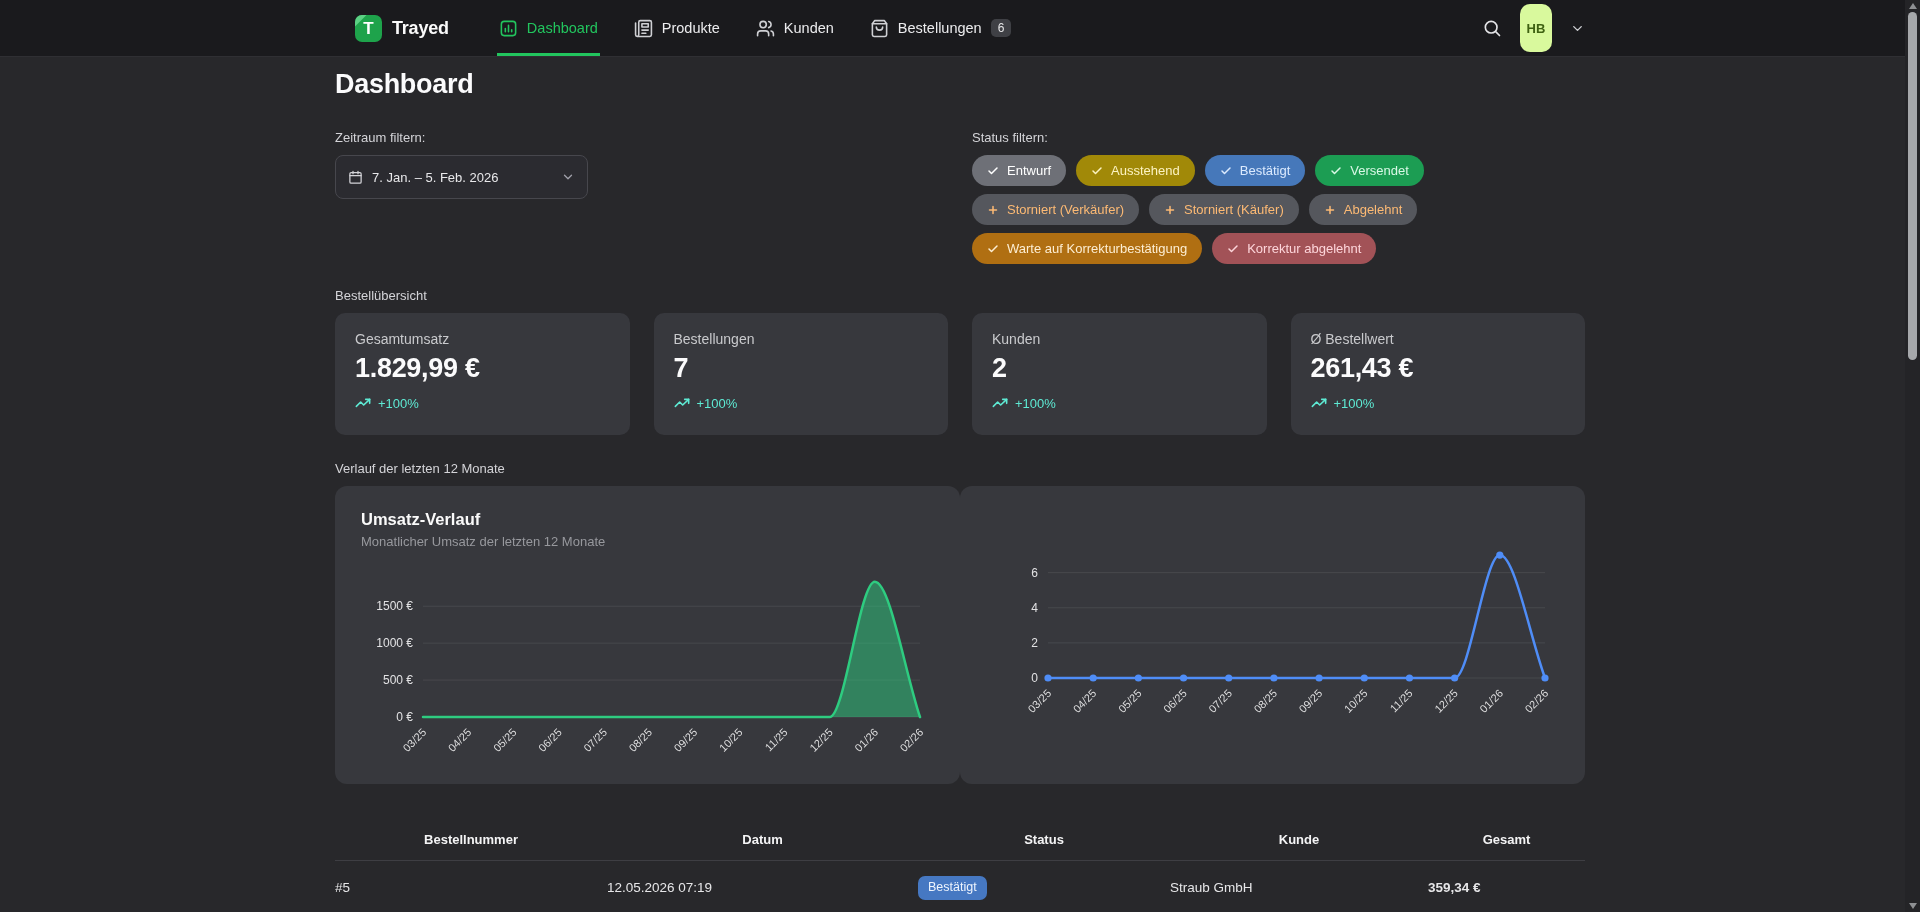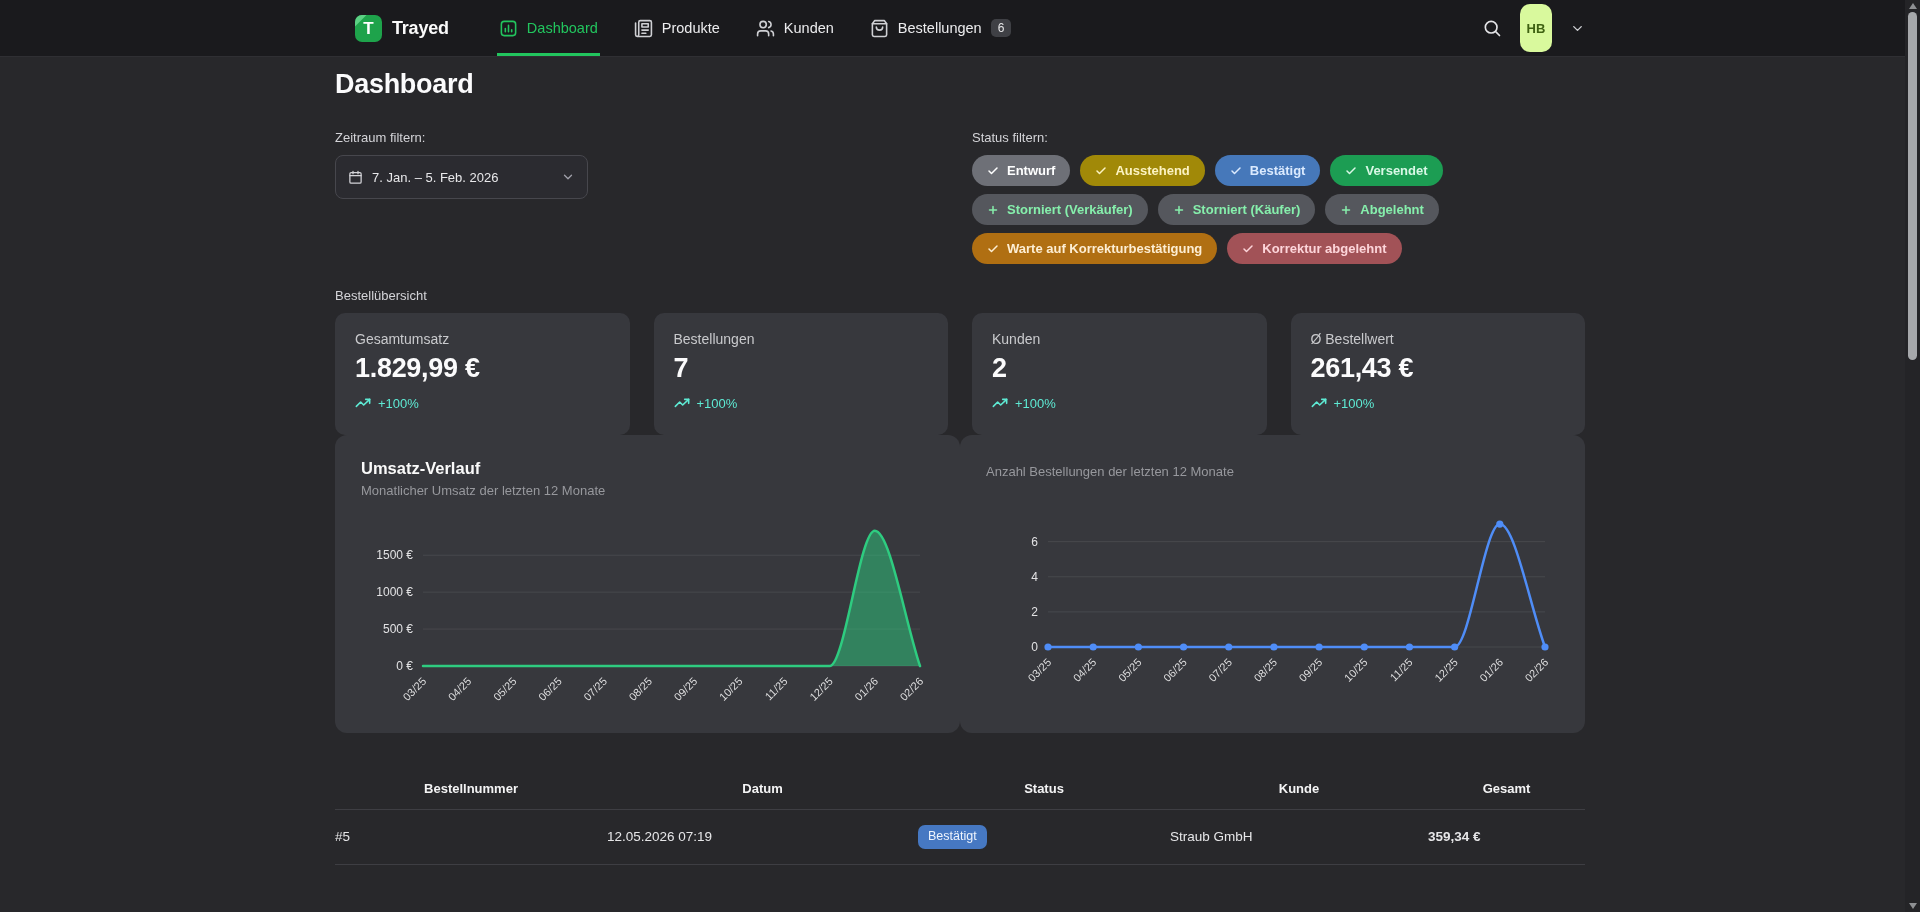--- a/index.html
+++ b/index.html
@@ -68,29 +68,29 @@
     width:253px; height:44px; background:#2b2b30; border:1px solid #47474d; border-radius:8px;
     display:flex; align-items:center; gap:9px; padding:0 12px; cursor:pointer;
   }
   .date-btn .dicon { color:#d4d4d8; display:flex; }
   .date-btn .dtext { font-size:13px; color:#e8e8ea; flex:1; text-align:left; }
   .date-btn .dchev { color:#a1a1aa; display:flex; }
 
   .badges-wrap { display:flex; flex-wrap:wrap; gap:8px 10px; max-width:600px; }
   .badge {
     display:inline-flex; align-items:center; gap:8px; border:none; border-radius:999px;
-    padding:9px 15px; font-size:13px; font-weight:700; cursor:pointer;
+    padding:9px 15px; font-size:13px; font-weight:400; cursor:pointer;
     font-family:"Liberation Sans", sans-serif; line-height:1;
   }
   .badge .bicon { display:flex; }
   .badge.b-gray   { background:#6e7077; color:#ffffff; }
   .badge.b-yellow { background:#a18908; color:#fcf3c2; }
   .badge.b-blue   { background:#4678ba; color:#dbeafe; }
   .badge.b-green  { background:#1c9d53; color:#d9f8e6; }
-  .badge.b-muted  { background:#55575d; color:#86efac; }
+  .badge.b-muted  { background:#55575d; color:#fdba74; }
   .badge.b-amber  { background:#b06f12; color:#fdeed3; }
   .badge.b-rose   { background:#a25257; color:#fdd5da; }
 
   .section-label { font-size:13px; color:#d4d4d8; margin-top:24px; margin-bottom:10px; }
   .section-label.charts { margin-top:26px; }
 
   .stat-grid { display:grid; grid-template-columns:repeat(4,1fr); gap:24px; }
   .stat-card { background:#37383d; border-radius:10px; padding:18px 20px; height:122px; }
   .stat-label { font-size:14px; color:#c9cacd; }
   .stat-value { font-size:27px; font-weight:bold; color:#fbfbfc; margin-top:6px; letter-spacing:-0.3px; }
@@ -348,20 +348,21 @@
             <svg viewBox="0 0 24 24" width="16" height="16" fill="none" stroke="currentColor" stroke-width="2.4" stroke-linecap="round" stroke-linejoin="round">
               <path d="m2 17 6.5-6.5 4.5 4.5L22 6.5"></path>
               <path d="M16 6.5h6v6"></path>
             </svg>
           </span>
           <span>+100%</span>
         </div>
       </div>
     </div>
 
+  <div class="section-label charts">Verlauf der letzten 12 Monate</div>
   <div class="charts-grid">
     <div class="chart-card">
       <div class="chart-title">Umsatz-Verlauf</div>
       <div class="chart-subtitle">Monatlicher Umsatz der letzten 12 Monate</div>
       <div class="chart-svg-wrap">
           <svg viewBox="0 0 561 204">
             <line x1="56" x2="553" y1="154" y2="154" stroke="#47484d" stroke-width="1"></line>
             <text x="46" y="158" text-anchor="end" fill="#e2e2e4" font-size="12">0 €</text>
             <line x1="56" x2="553" y1="117.07692307692308" y2="117.07692307692308" stroke="#47484d" stroke-width="1"></line>
             <text x="46" y="121.07692307692308" text-anchor="end" fill="#e2e2e4" font-size="12">500 €</text>
@@ -380,21 +381,20 @@
             <text x="421.45454545454544" y="170" text-anchor="end" fill="#dededf" font-size="11" transform="rotate(-45 421.45454545454544 170)">11/25</text>
             <text x="466.6363636363636" y="170" text-anchor="end" fill="#dededf" font-size="11" transform="rotate(-45 466.6363636363636 170)">12/25</text>
             <text x="511.8181818181818" y="170" text-anchor="end" fill="#dededf" font-size="11" transform="rotate(-45 511.8181818181818 170)">01/26</text>
             <text x="557" y="170" text-anchor="end" fill="#dededf" font-size="11" transform="rotate(-45 557 170)">02/26</text>
             <path d="M 56 154 C 71.06060606060606 154 86.12121212121212 154 101.18181818181819 154 C 116.24242424242425 154 131.3030303030303 154 146.36363636363637 154 C 161.42424242424244 154 176.48484848484847 154 191.54545454545453 154 C 206.6060606060606 154 221.66666666666666 154 236.72727272727272 154 C 251.78787878787878 154 266.8484848484848 154 281.9090909090909 154 C 296.96969696969694 154 312.030303030303 154 327.09090909090907 154 C 342.1515151515151 154 357.2121212121212 154 372.27272727272725 154 C 387.3333333333333 154 402.3939393939394 154 417.45454545454544 154 C 432.5151515151515 154 447.57575757575756 154 462.6363636363636 154 C 477.6969696969697 154 492.75757575757575 18.862276923076934 507.8181818181818 18.862276923076934 C 522.8787878787879 18.862276923076934 537.939393939394 108.95409230769232 553 154 L 553 154 L 56 154 Z" fill="#2ecc80" fill-opacity="0.5" stroke="none"></path>
             <path d="M 56 154 C 71.06060606060606 154 86.12121212121212 154 101.18181818181819 154 C 116.24242424242425 154 131.3030303030303 154 146.36363636363637 154 C 161.42424242424244 154 176.48484848484847 154 191.54545454545453 154 C 206.6060606060606 154 221.66666666666666 154 236.72727272727272 154 C 251.78787878787878 154 266.8484848484848 154 281.9090909090909 154 C 296.96969696969694 154 312.030303030303 154 327.09090909090907 154 C 342.1515151515151 154 357.2121212121212 154 372.27272727272725 154 C 387.3333333333333 154 402.3939393939394 154 417.45454545454544 154 C 432.5151515151515 154 447.57575757575756 154 462.6363636363636 154 C 477.6969696969697 154 492.75757575757575 18.862276923076934 507.8181818181818 18.862276923076934 C 522.8787878787879 18.862276923076934 537.939393939394 108.95409230769232 553 154" fill="none" stroke="#2ecc80" stroke-width="2.5" stroke-linecap="round"></path>
           </svg>
         </div>
     </div>
     <div class="chart-card">
-      <div class="chart-subtitle">Anzahl Bestellungen der letzten 12 Monate</div>
       <div class="chart-svg-wrap">
           <svg viewBox="0 0 561 204">
             <line x1="56" x2="553" y1="154" y2="154" stroke="#47484d" stroke-width="1"></line>
             <text x="46" y="158" text-anchor="end" fill="#e2e2e4" font-size="12">0</text>
             <line x1="56" x2="553" y1="118.8780487804878" y2="118.8780487804878" stroke="#47484d" stroke-width="1"></line>
             <text x="46" y="122.8780487804878" text-anchor="end" fill="#e2e2e4" font-size="12">2</text>
             <line x1="56" x2="553" y1="83.7560975609756" y2="83.7560975609756" stroke="#47484d" stroke-width="1"></line>
             <text x="46" y="87.7560975609756" text-anchor="end" fill="#e2e2e4" font-size="12">4</text>
             <line x1="56" x2="553" y1="48.634146341463406" y2="48.634146341463406" stroke="#47484d" stroke-width="1"></line>
             <text x="46" y="52.634146341463406" text-anchor="end" fill="#e2e2e4" font-size="12">6</text>

